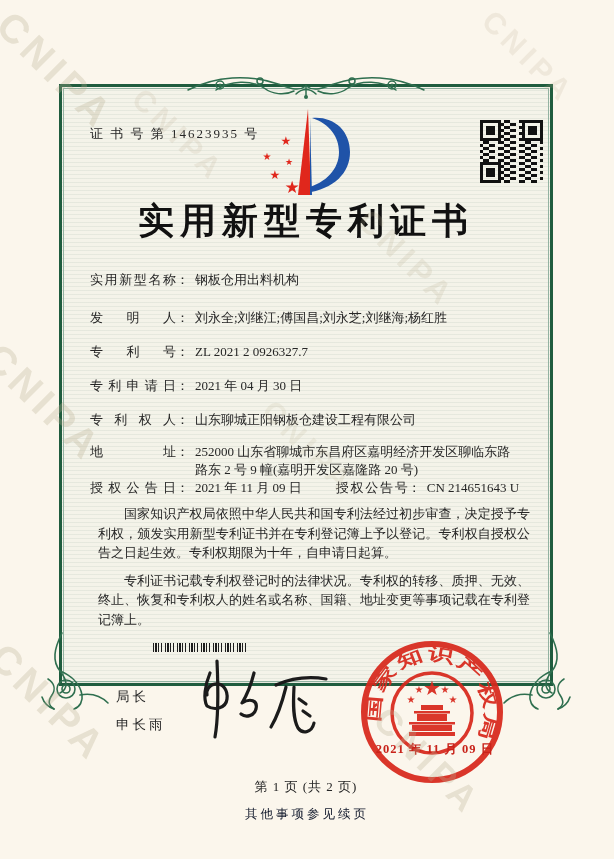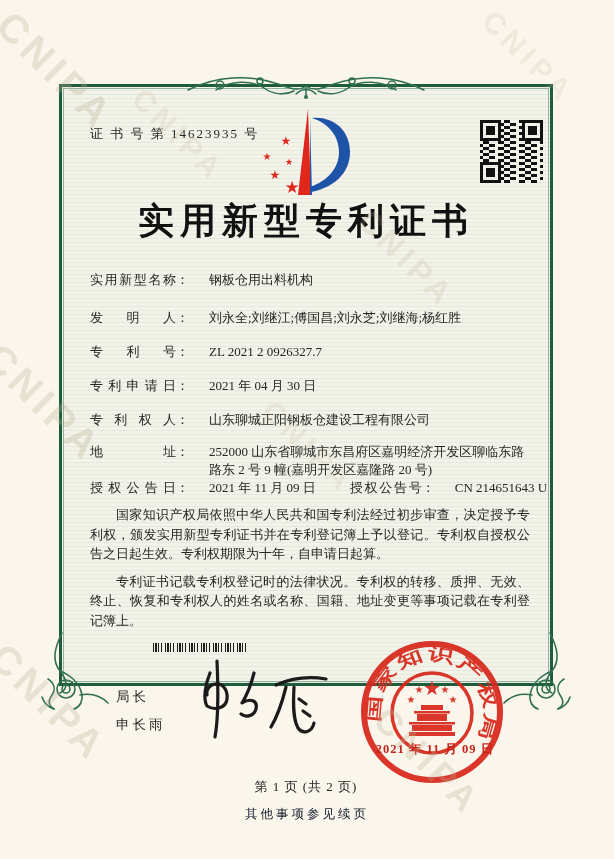--- a/index.html
+++ b/index.html
@@ -31,24 +31,24 @@
   
   .cert-no{position:absolute;left:28px;top:38px;font-size:13px;letter-spacing:2px;}
   .logo{position:absolute;left:192px;top:16px;width:110px;height:96px;}
   .qr{position:absolute;left:418px;top:33px;width:63px;height:63px;}
   .title{position:absolute;left:0;top:110px;width:100%;text-align:center;
          font-size:36px;font-weight:bold;letter-spacing:6px;color:#111;}
   .fields{position:absolute;left:28px;top:176px;width:440px;font-size:13px;}
   .frow{position:absolute;left:0;white-space:nowrap;}
   .f-label{display:inline-block;width:86px;text-align:justify;text-align-last:justify;vertical-align:top;}
   .f-colon{display:inline-block;vertical-align:top;}
-  .f-value{display:inline-block;margin-left:20px;vertical-align:top;white-space:pre-line;max-width:330px;line-height:18px;}
+  .f-value{display:inline-block;margin-left:6px;vertical-align:top;white-space:pre-line;max-width:330px;line-height:18px;}
   .f-pair2{margin-left:34px;}
   .paras{position:absolute;left:28px;top:418px;width:440px;font-size:13px;line-height:19.5px;text-align:justify;}
-  .paras p{margin:0 0 8px 0;text-indent:2em;}
+  .paras p{margin:0 0 8px 8px;text-indent:2em;font-family:Liberation Mono, monospace;}
   .barcode{position:absolute;left:91px;top:556px;width:93px;height:9px;
     background:repeating-linear-gradient(90deg,
       #1d1d1d 0 1px, transparent 1px 2px,
       #1d1d1d 2px 4px, transparent 4px 5px,
       #1d1d1d 5px 6px, transparent 6px 8px,
       #1d1d1d 8px 9px, transparent 9px 12px);}
   .officer{position:absolute;left:54px;top:596px;font-size:13.5px;letter-spacing:3px;line-height:28px;}
   .signature{position:absolute;left:118px;top:566px;width:160px;height:100px;z-index:3;}
   .seal{position:absolute;left:297px;top:552px;width:146px;height:146px;z-index:4;opacity:0.93;}
   .seal-date{position:absolute;left:288px;top:654px;width:170px;text-align:center;z-index:5;

